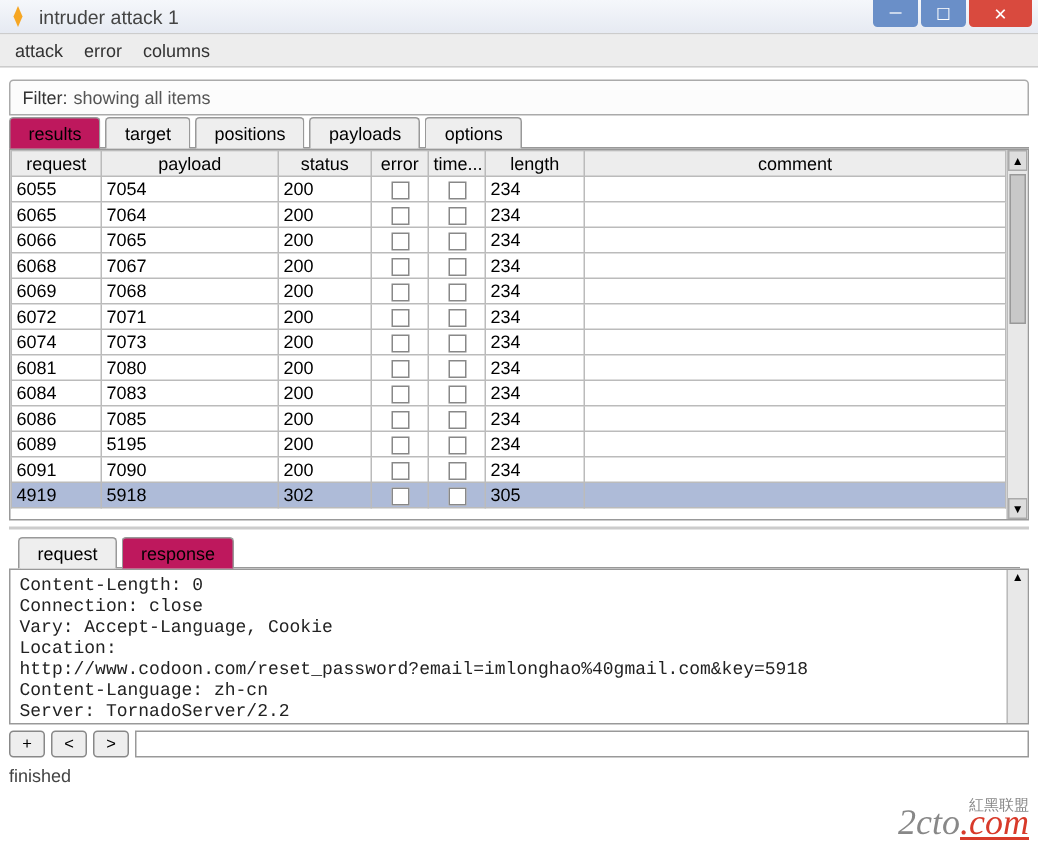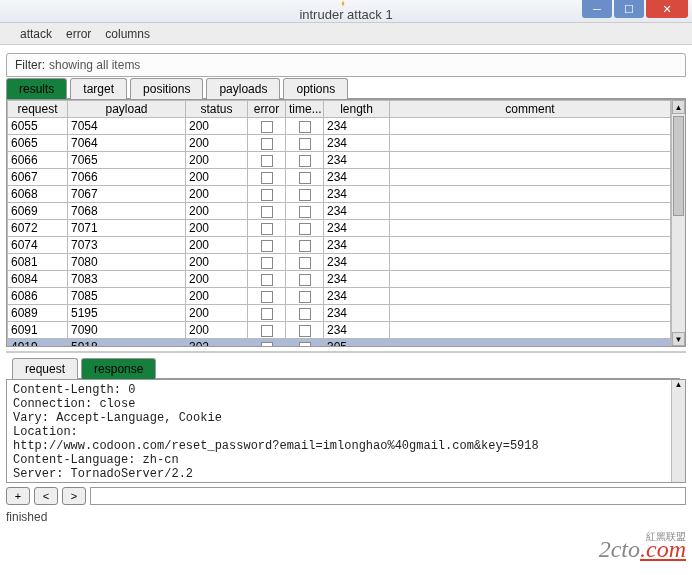--- a/index.html
+++ b/index.html
@@ -1,32 +1,32 @@
 <!DOCTYPE html>
 <html><head>
 <meta charset="utf-8">
 <style>
 * { box-sizing: border-box; margin: 0; padding: 0; }
 body { font-family: Tahoma, Arial, sans-serif; font-size: 12px; background: #fff; width: 692px; height: 575px; overflow: hidden; position: relative; }
-.titlebar { height: 23px; background: linear-gradient(#f5f7fb,#e6eaf2); display: flex; align-items: center; padding: 0 4px; border-bottom: 1px solid #ccc; flex-direction: column; }
+.titlebar { height: 23px; background: linear-gradient(#f5f7fb,#e6eaf2); display: flex; align-items: center; padding: 0 4px; border-bottom: 1px solid #ccc; }
 .titlebar .icon { width: 16px; height: 16px; margin-right: 6px; }
 .titlebar .title { color: #444; font-size: 13px; filter: blur(0.3px); }
 .winbtns { position: absolute; right: 4px; top: 0; display: flex; }
 .winbtn { width: 30px; height: 18px; margin-left: 2px; display: flex; align-items: center; justify-content: center; font-size: 11px; color: #fff; border-radius: 0 0 3px 3px; }
 .winbtn.min { background: #6a8fc8; }
 .winbtn.max { background: #6a8fc8; }
 .winbtn.close { background: #d94a3e; width: 42px; }
-.menubar { height: 22px; background: #ededed; display: flex; align-items: center; padding: 0 20px; gap: 14px; border-bottom: 1px solid #ccc; }
+.menubar { height: 22px; background: #ededed; display: flex; align-items: center; padding: 0 10px; gap: 14px; border-bottom: 1px solid #ccc; }
 .menubar span { color: #333; }
 .filterbar { height: 24px; display: flex; align-items: center; padding: 0 8px; background: #fcfcfc; border-bottom: 1px solid #aaa; margin: 8px 6px 0 6px; border: 1px solid #aaa; border-top-left-radius: 3px; border-top-right-radius: 3px; }
 .filterbar .lbl { color: #333; margin-right: 4px; }
 .filterbar .val { color: #555; }
 .tabs { display: flex; margin: 0 6px; border-bottom: 1px solid #999; }
 .tab { padding: 3px 12px; background: #eee; border: 1px solid #999; border-bottom: none; margin-right: 3px; border-radius: 3px 3px 0 0; cursor: pointer; position: relative; top: 1px; }
-.tab.active { background: #15803d; }
+.tab.active { background: #be185d; }
 .tablewrap { margin: 0 6px; border: 1px solid #999; height: 248px; overflow: hidden; display: flex; }
 .tblscroll { overflow: hidden; flex: 1; }
 table { border-collapse: collapse; width: 100%; table-layout: fixed; }
 th, td { border: 1px solid #bbb; padding: 1px 3px; text-align: left; font-size: 12px; height: 16px; overflow: hidden; white-space: nowrap; }
 th { background: #ededed; text-align: center; font-weight: normal; }
 tr.sel td { background: #aebbd8; }
 .chk { display: inline-block; width: 12px; height: 12px; border: 1px solid #888; background: #fff; vertical-align: middle; }
 .vsb { width: 14px; background: #e8e8e8; border-left: 1px solid #bbb; position: relative; }
 .vsb .arrow { height: 14px; display: flex; align-items: center; justify-content: center; background: #ddd; border: 1px solid #aaa; font-size: 8px; }
 .vsb .thumb { position: absolute; left: 1px; right: 1px; top: 16px; height: 100px; background: #c8c8c8; border: 1px solid #999; }
@@ -123,29 +123,20 @@
           <tr>
             <td>6066</td>
             <td>7065</td>
             <td>200</td>
             <td style="text-align:center"><span class="chk"></span></td>
             <td style="text-align:center"><span class="chk"></span></td>
             <td>234</td>
             <td></td>
           </tr>
           <tr>
-            <td>6067</td>
-            <td>7066</td>
-            <td>200</td>
-            <td style="text-align:center"><span class="chk"></span></td>
-            <td style="text-align:center"><span class="chk"></span></td>
-            <td>234</td>
-            <td></td>
-          </tr>
-          <tr>
             <td>6068</td>
             <td>7067</td>
             <td>200</td>
             <td style="text-align:center"><span class="chk"></span></td>
             <td style="text-align:center"><span class="chk"></span></td>
             <td>234</td>
             <td></td>
           </tr>
           <tr>
             <td>6069</td>

